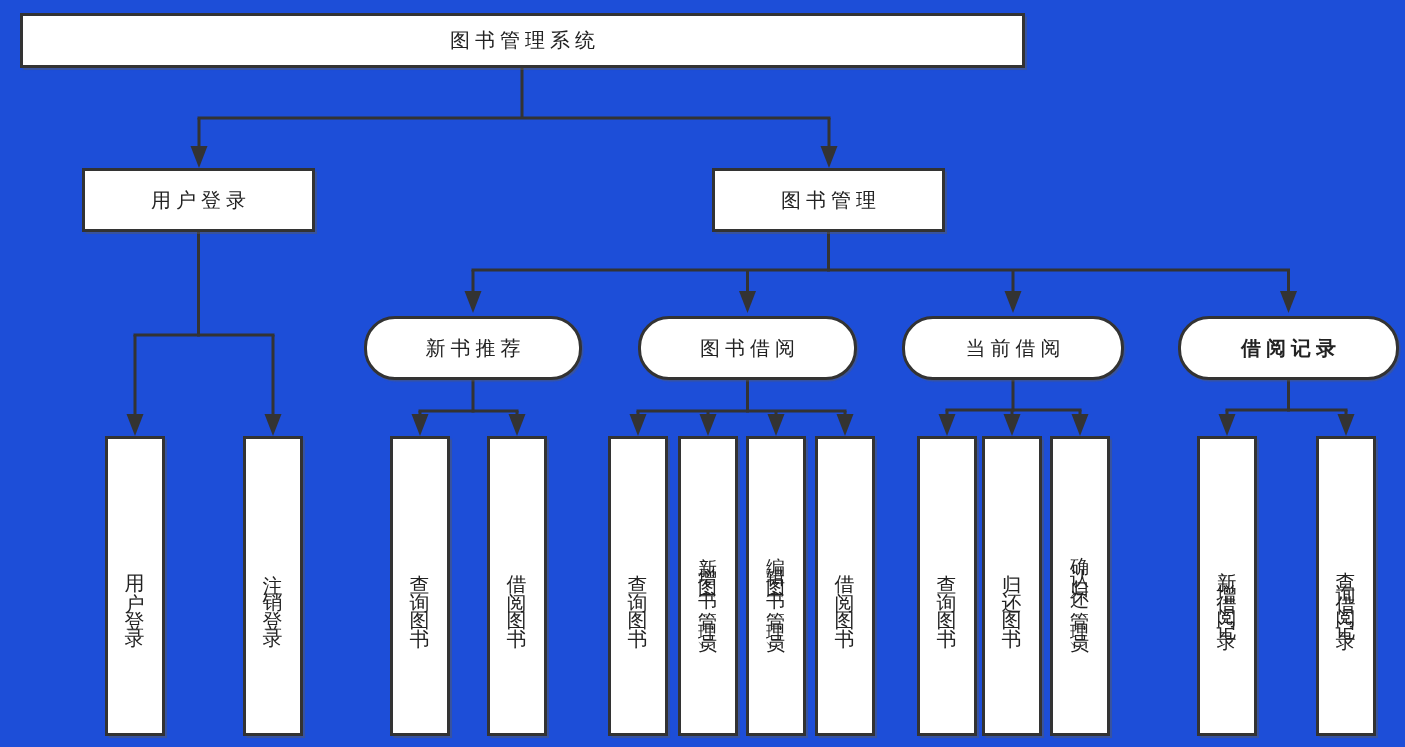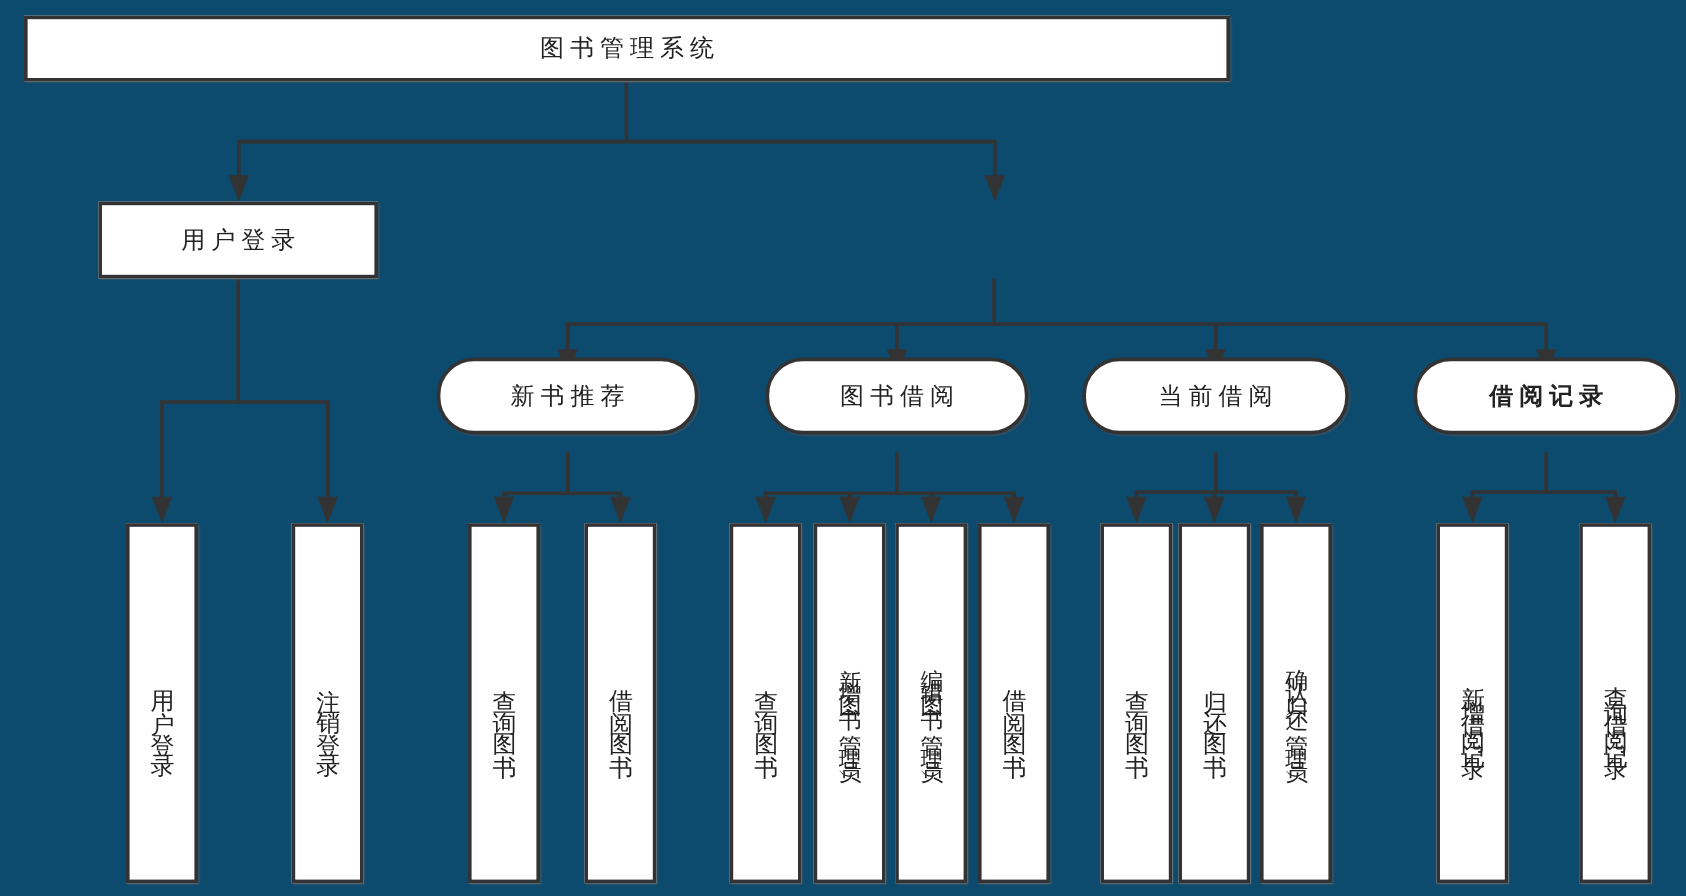--- a/index.html
+++ b/index.html
@@ -1,31 +1,31 @@
 <!DOCTYPE html>
 <html><head>
 <meta charset="utf-8">
 <style>
   html,body{margin:0;padding:0;background:#ffffff;}
   #canvas{
-    position:relative;width:1405px;height:747px;background:#0c4a6e;overflow:hidden;
+    position:relative;width:1405px;height:747px;background:#1d4ed8;overflow:hidden;
     font-family:"Liberation Sans","DejaVu Sans",sans-serif;color:#1f1f1f;
   }
   #wires{position:absolute;left:0;top:0;width:1405px;height:747px;}
   .box{
     position:absolute;box-sizing:border-box;background:#ffffff;
     border:3px solid #333333;
     box-shadow:1.5px 1.5px 1px rgba(90,90,90,0.45);
     display:flex;align-items:center;justify-content:center;
   }
   .hlabel{font-size:20px;letter-spacing:5px;color:#222;white-space:nowrap;padding-left:5px;}
   .root{left:20px;top:13px;width:1005px;height:55px;}
   .lv2a{left:82px;top:168px;width:233px;height:64px;}
   .lv2b{left:712px;top:168px;width:233px;height:64px;}
-  .lv3{top:298px;height:64px;border-radius:31px;}
+  .lv3{top:316px;height:64px;border-radius:31px;}
   .lv3a{left:364px;width:218px;}
   .lv3b{left:638px;width:219px;}
   .lv3c{left:902px;width:222px;}
   .lv3d{left:1178px;width:221px;font-weight:bold;}
   .leaf{top:436px;width:60px;height:300px;}
   .vlabel{
     writing-mode:vertical-rl;text-orientation:mixed;
     font-size:20px;color:#222;line-height:1;white-space:nowrap;
   }
   .ls4{letter-spacing:0.90em;padding-top:0.90em;}
@@ -114,20 +114,23 @@
     </g>
   </svg>
 
   <div class="box root">
     <span class="hlabel">图书管理系统</span>
   </div>
 
   <div class="box lv2a">
     <span class="hlabel">用户登录</span>
   </div>
+  <div class="box lv2b">
+    <span class="hlabel">图书管理</span>
+  </div>
 
   <div class="box lv3 lv3a">
     <span class="hlabel">新书推荐</span>
   </div>
   <div class="box lv3 lv3c">
     <span class="hlabel">当前借阅</span>
   </div>
   <div class="box lv3 lv3b">
     <span class="hlabel">图书借阅</span>
   </div>

